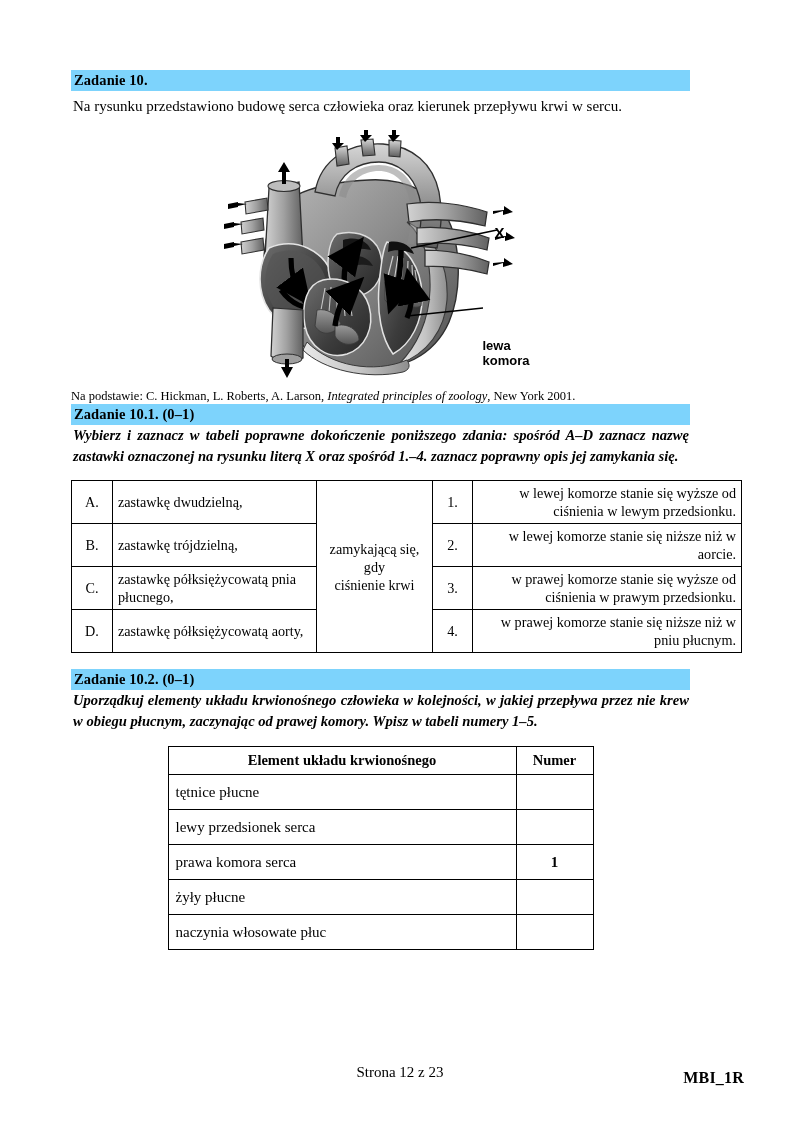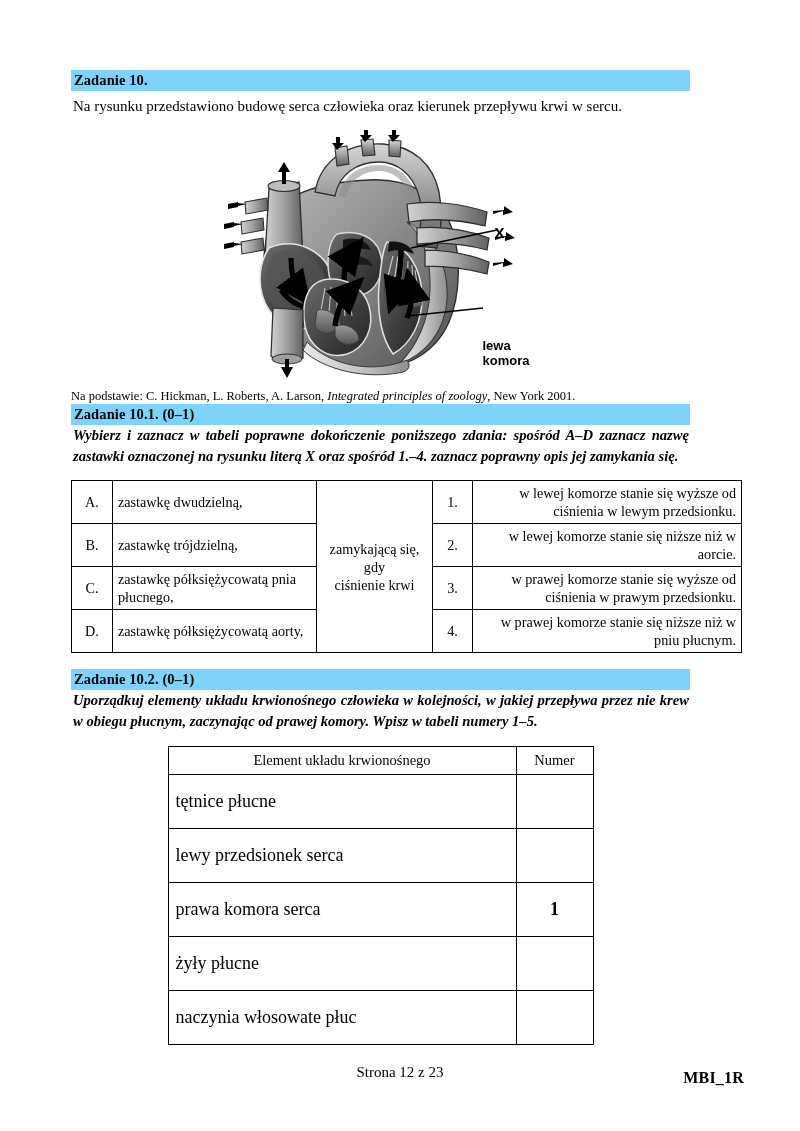--- a/index.html
+++ b/index.html
@@ -118,29 +118,29 @@
 
   
   .order-wrap { margin-top: 14px; text-align: center; }
   .order-table {
     width: 407px;
     display: inline-table;
     table-layout: fixed;
   }
   .order-table th {
     text-align: center;
-    font-weight: normal;
+    font-weight: bold;
     font-size: 14.5px;
     padding: 4px 4px;
     height: 19px;
   }
   .order-table td {
-    padding: 16px 7px;
+    padding: 8px 7px;
     height: 18px;
-    font-size: 18px;
+    font-size: 15px;
   }
   .order-el  { width: 339px; text-align: left; }
   .order-num { width: 68px;  text-align: center; font-weight: bold; }
 
   
   .footer {
     position: absolute;
     left: 0;
     top: 1064px;
     width: 800px;

